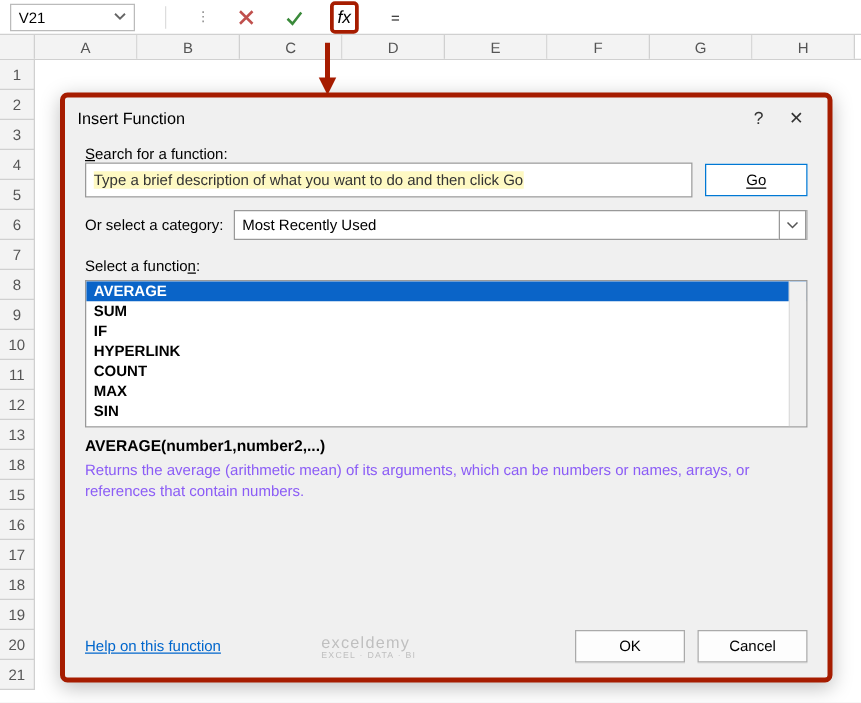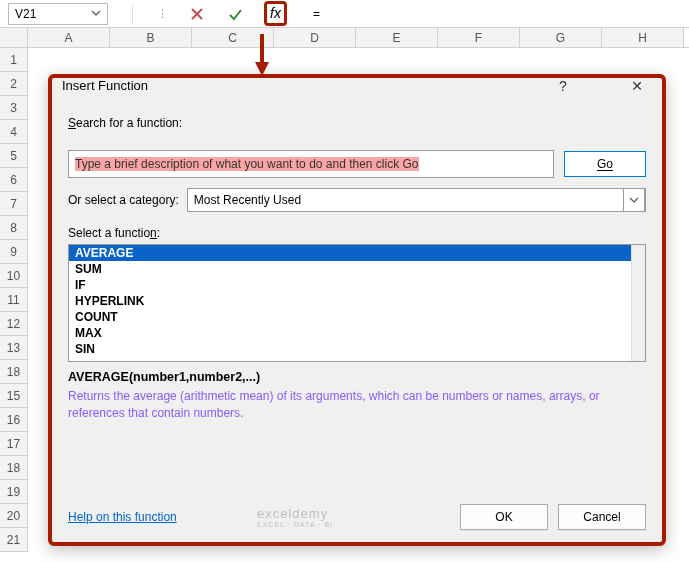--- a/index.html
+++ b/index.html
@@ -17,28 +17,28 @@
 
   .col-headers { display: flex; height: 20px; border-bottom: 1px solid #d0d0d0; }
   .corner, .col-head { border-right: 1px solid #d0d0d0; background: #f3f3f3; display: flex; align-items: center; justify-content: center; font-size: 12px; color: #555; }
   .corner { width: 28px; }
   .col-head { width: 82px; }
 
   .row-area { position: absolute; left: 0; top: 48px; }
   .row-head { width: 28px; height: 24px; border-right: 1px solid #d0d0d0; border-bottom: 1px solid #d0d0d0; background: #f3f3f3; display: flex; align-items: center; justify-content: center; font-size: 12px; color: #555; }
 
   .dialog-wrap { position: absolute; left: 48px; top: 74px; width: 618px; height: 472px; border: 4px solid #a61c00; border-radius: 6px; background: #f0f0f0; box-shadow: 0 4px 16px rgba(0,0,0,0.25); }
-  .dlg-title { height: 32px; display: flex; padding: 0 10px; font-size: 13px; color: #000; gap: 44px; }
+  .dlg-title { height: 32px; display: flex; align-items: center; padding: 0 10px; font-size: 13px; color: #000; }
   .dlg-title .spacer { flex: 1; }
   .dlg-close, .dlg-help { width: 30px; text-align: center; font-size: 14px; color: #333; }
   .dlg-body { padding: 6px 16px 10px 16px; }
-  .lbl { font-size: 12px; color: #000; margin-bottom: 20px; }
+  .lbl { font-size: 12px; color: #000; margin-bottom: 0; }
   .row-flex { display: flex; align-items: center; gap: 10px; }
   .search-box { flex: 1; height: 28px; border: 1px solid #999; background: #fff; padding: 0 6px; font-size: 12px; color: #333; display: flex; align-items: center; }
-  .search-box .hl { background: #fca5a5; text-align: center; }
+  .search-box .hl { background: #fef9c3; text-align: center; }
   .go-btn { width: 82px; height: 26px; border: 1px solid #0078d4; background: #fff; font-size: 12px; display: flex; align-items: center; justify-content: center; }
   .go-btn span { text-decoration: underline; text-underline-offset: 2px; }
   .cat-row { margin-top: 10px; display: flex; align-items: center; gap: 8px; }
   .cat-lbl { font-size: 12px; }
   .cat-sel { flex: 1; height: 24px; border: 1px solid #999; background: #fff; display: flex; align-items: center; padding: 0 6px; font-size: 12px; position: relative; }
   .cat-sel .dd { position: absolute; right: 0; top: -1px; width: 22px; height: 24px; border: 1px solid #999; display: flex; align-items: center; justify-content: center; background: #fff; }
   .sel-lbl { font-size: 12px; margin-top: 14px; margin-bottom: 4px; }
   .fn-list { height: 118px; border: 1px solid #999; background: #fff; position: relative; overflow: hidden; font-size: 12px; }
   .fn-item { padding: 1px 6px; font-weight: bold; }
   .fn-item.sel { background: #0a64c8; color: #fff; }

